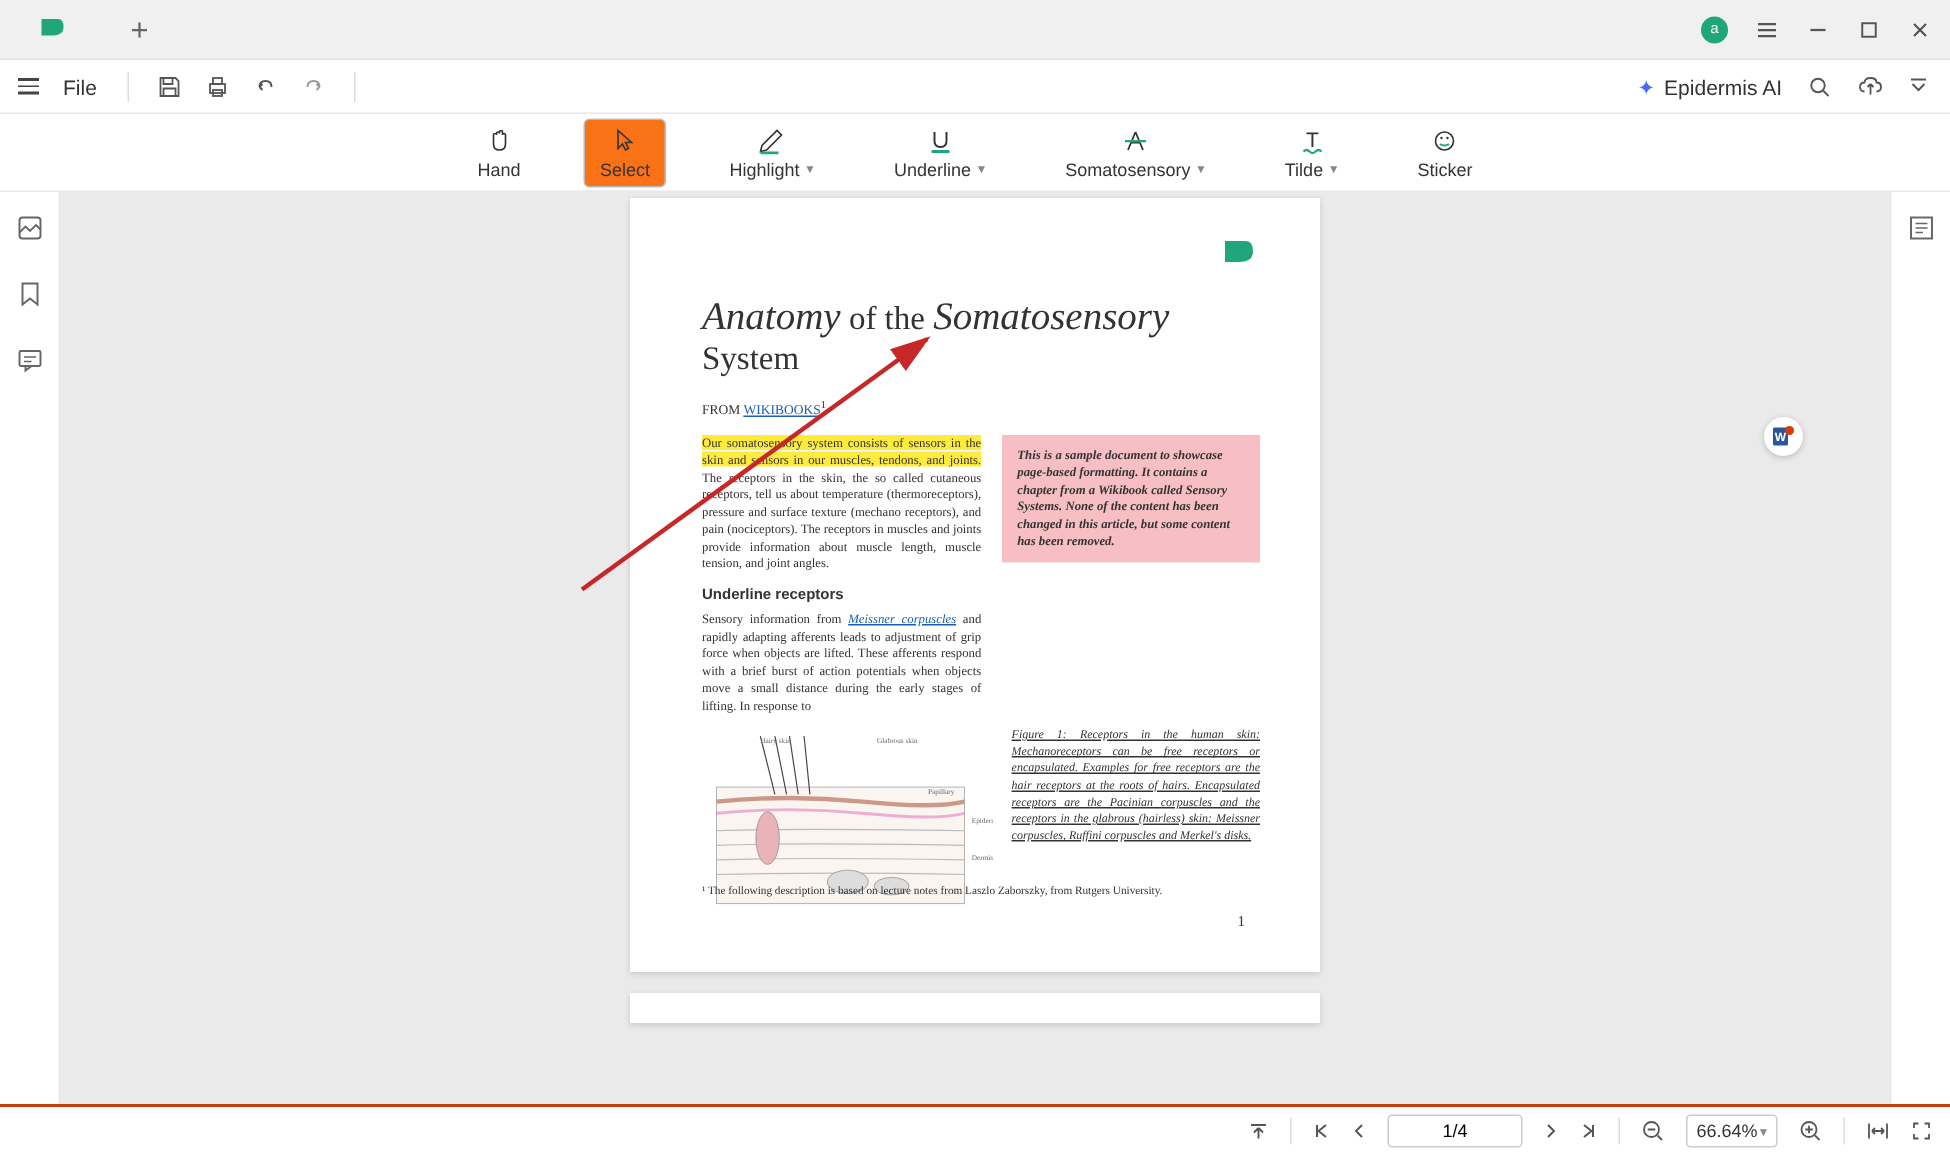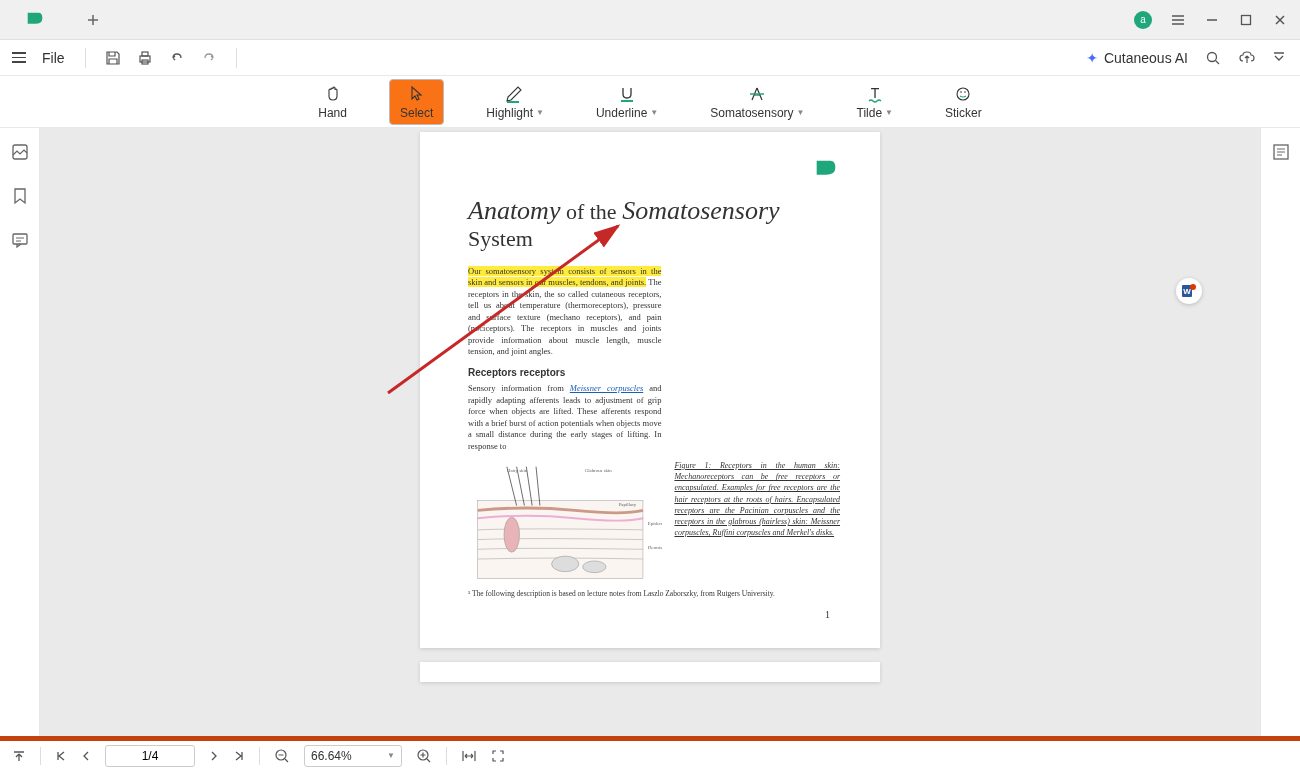--- a/index.html
+++ b/index.html
@@ -72,25 +72,25 @@
 .pinkbox { background: #f7bfc3; padding: 8px 10px; font-size: 8.5px; font-style: italic; font-weight: 600; line-height: 1.35; }
 .subhead { font-size: 10px; font-weight: bold; margin: 8px 0 4px; font-family: Arial, sans-serif; }
 .link { color: #1a5fb4; text-decoration: underline; font-style: italic; }
 .figure { margin-top: 8px; display: flex; gap: 12px; }
 .fig-img { width: 54%; }
 .fig-caption { width: 46%; font-size: 8px; text-align: justify; font-style: italic; line-height: 1.4; text-decoration: underline; }
 .footnote { position: absolute; bottom: 50px; left: 48px; right: 40px; font-size: 7.5px; }
 .pagenum { position: absolute; bottom: 28px; right: 50px; font-size: 10px; }
 
 
-.statusbar { height: 34px; background: #fff; border-top: 5px solid #c2410c; display: flex; align-items: center; padding: 0 12px; gap: 14px; justify-content: flex-start; position: relative; }
+.statusbar { height: 34px; background: #fff; border-top: 2px solid #c2410c; display: flex; align-items: center; padding: 0 12px; gap: 14px; justify-content: flex-end; position: relative; }
 .sb-group { display: flex; align-items: center; gap: 14px; }
 .sb-divider { width: 1px; height: 18px; background: #ddd; }
 .page-input { width: 90px; height: 22px; border: 1px solid #ccc; border-radius: 3px; text-align: center; font-size: 12px; background: #fff; }
-.zoom-input { width: 98px; height: 22px; border: 1px solid #ccc; border-radius: 3px; font-size: 12px; padding: 0 6px; display: flex; align-items: center; justify-content: space-between; background: #fff; }
+.zoom-input { width: 61px; height: 22px; border: 1px solid #ccc; border-radius: 3px; font-size: 12px; padding: 0 6px; display: flex; align-items: center; justify-content: space-between; background: #fff; }
 .sbtn { cursor: pointer; color: #555; display: flex; }
 
 
 .cloud-icons { display: flex; gap: 14px; align-items: center; }
 </style>
 </head>
 <body>
 
 <div class="titlebar">
   <div class="logo">
@@ -157,21 +157,21 @@
     <div class="qbtn">
         <svg width="16" height="16" viewBox="0 0 16 16">
           <path d="M12 8 Q12 4 8 4 Q4 4 4 8 M12 8 L10 6 M12 8 L10 10" stroke="#999" stroke-width="1.3" fill="none"></path>
         </svg>
       </div>
     <div class="menu-divider"></div>
   </div>
   <div class="menu-right">
     <div class="ai-btn">
       <span class="sparkle">✦</span>
-      <span>Cutaneous AI</span>
+      <span>Epidermis AI</span>
     </div>
     <div class="qbtn">
         <svg width="16" height="16" viewBox="0 0 16 16">
           <circle cx="7" cy="7" r="4.5" stroke="#555" stroke-width="1.3" fill="none"></circle>
           <path d="M10.5 10.5 L14 14" stroke="#555" stroke-width="1.3"></path>
         </svg>
       </div>
     <div class="cloud-icons">
       <div class="qbtn">
           <svg width="18" height="16" viewBox="0 0 18 16">
@@ -292,25 +292,31 @@
       <div class="page">
         <svg class="doc-logo" width="28" height="28" viewBox="0 0 24 24">
             <path d="M4 4 L16 4 Q20 4 20 10 Q20 16 12 16 L4 16 Z" fill="#1fa67a"></path>
           </svg>
         <div class="doc-title">
           <span class="it1">Anatomy</span>
           <span class="rm">of the</span>
           <span class="it2">Somatosensory</span>
           <span class="rm">System</span>
         </div>
+        <div class="from-line">
+          <span>FROM </span><a>WIKIBOOKS</a><sup>1</sup>
+        </div>
         <div class="cols">
           <div class="col-left">
             <span class="highlight">Our somatosensory system consists of sensors in the skin and sensors in our muscles, tendons, and joints.</span><span> The receptors in the skin, the so called cutaneous receptors, tell us about temperature (thermoreceptors), pressure and surface texture (mechano receptors), and pain (nociceptors). The receptors in muscles and joints provide information about muscle length, muscle tension, and joint angles.</span>
-            <div class="subhead">Receptors receptors</div>
+            <div class="subhead">Underline receptors</div>
             <span>Sensory information from </span><span class="link">Meissner corpuscles</span><span> and rapidly adapting afferents leads to adjustment of grip force when objects are lifted. These afferents respond with a brief burst of action potentials when objects move a small distance during the early stages of lifting. In response to</span>
+          </div>
+          <div class="col-right">
+            <div class="pinkbox">This is a sample document to showcase page-based formatting. It contains a chapter from a Wikibook called Sensory Systems. None of the content has been changed in this article, but some content has been removed.</div>
           </div>
         </div>
         <div class="figure">
           <div class="fig-img">
             <svg width="100%" height="130" viewBox="0 0 200 130">
               <rect x="10" y="40" width="170" height="80" fill="#faf5f0" stroke="#999" stroke-width="0.5"></rect>
               <path d="M10 50 Q60 45 110 50 Q160 55 180 50" stroke="#c98" stroke-width="3" fill="none"></path>
               <path d="M10 58 Q60 53 110 58 Q160 63 180 58" stroke="#d4a" stroke-width="2" fill="none" opacity="0.4"></path>
               <path d="M10 70 Q60 68 180 70 M10 80 Q60 78 180 80 M10 90 Q60 88 180 90 M10 100 Q90 98 180 100" stroke="#bbb" stroke-width="0.8" fill="none"></path>
               <path d="M40 5 L50 45 M50 5 L58 45 M60 5 L66 45 M70 5 L74 45" stroke="#444" stroke-width="0.8"></path>

